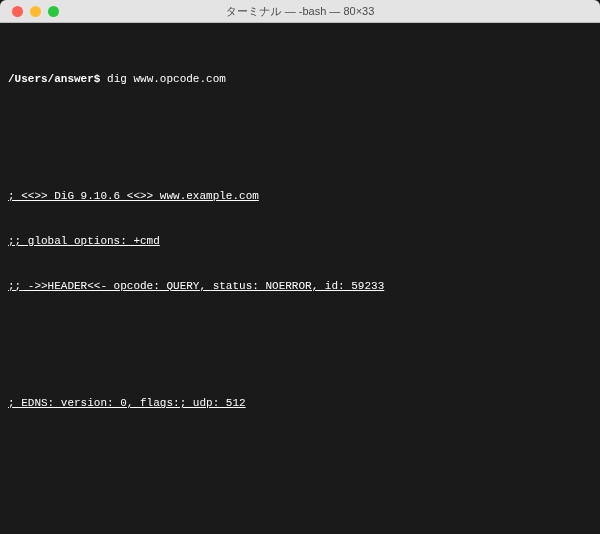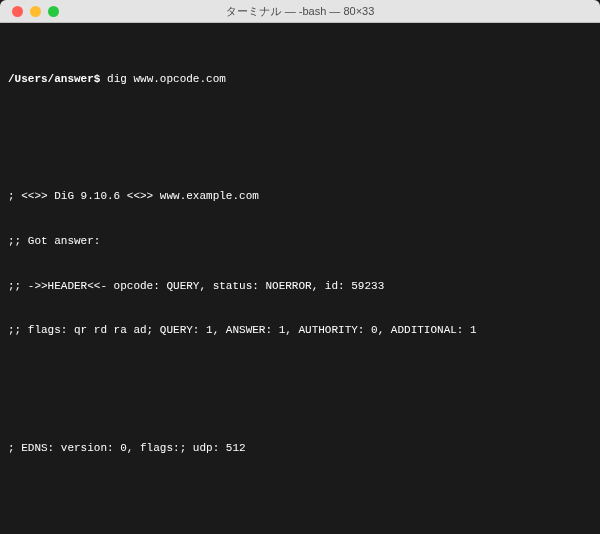--- a/index.html
+++ b/index.html
@@ -54,21 +54,21 @@
     pointer-events: none;
   }
   .term {
     padding: 4px 8px 8px 8px;
     color: #fff;
     white-space: pre;
   }
   .line { white-space: pre; }
   .prompt-path { color: #fff; font-weight: bold; }
   .cmd { color: #fff; }
-  .out { color: #fff; }
+  .out { color: #fff; text-decoration: underline; }
   .yellow { color: #c9c24a; }
   .green { color: #3fbf3f; }
   .blank { height: 14px; }
 </style>
 </head>
 <body>
 
 <div class="window">
 
   <div class="titlebar">
@@ -80,23 +80,22 @@
     <div class="title">ターミナル — -bash — 80×33</div>
   </div>
 
   <div class="term">
 
     <div class="line"><span class="prompt-path">/Users/answer</span><span class="prompt-path">$ </span><span class="cmd">dig www.opcode.com</span></div>
 
     <div class="blank"></div>
 
     <div class="line out">; &lt;&lt;&gt;&gt; DiG 9.10.6 &lt;&lt;&gt;&gt; www.example.com</div>
-    <div class="line out">;; Got answer:</div>
+    <div class="line out">;; global options: +cmd</div>
     <div class="line out">;; -&gt;&gt;HEADER&lt;&lt;- opcode: QUERY, status: NOERROR, id: 59233</div>
-    <div class="line out">;; flags: qr rd ra ad; QUERY: 1, ANSWER: 1, AUTHORITY: 0, ADDITIONAL: 1</div>
 
     <div class="blank"></div>
 
     <div class="line out">; EDNS: version: 0, flags:; udp: 512</div>
     
     
 
     
 
     

